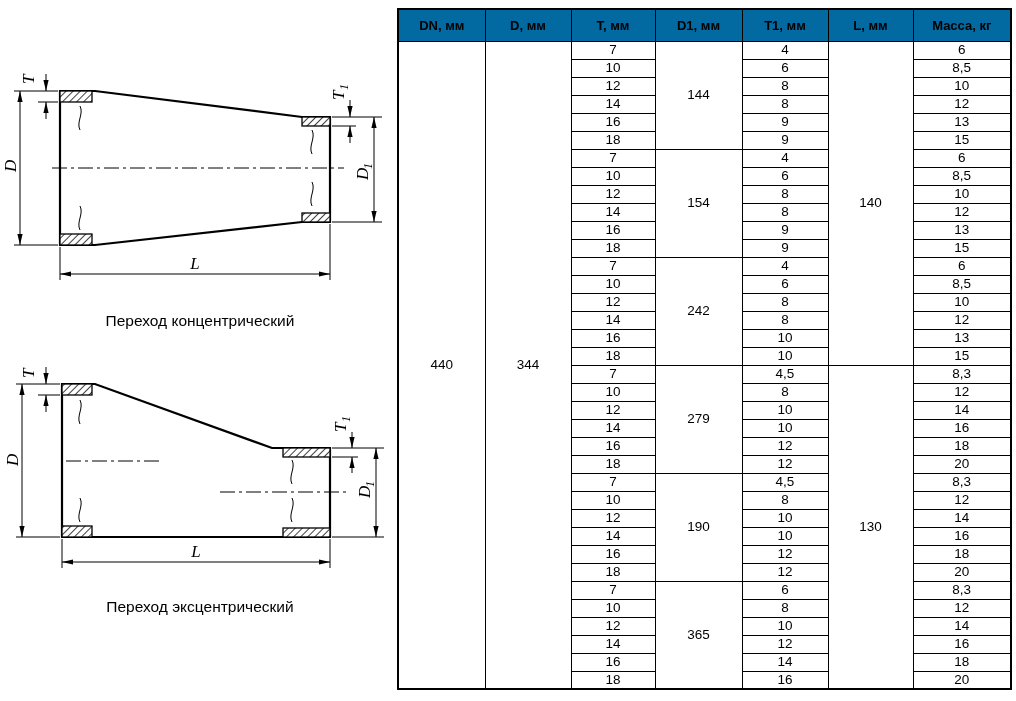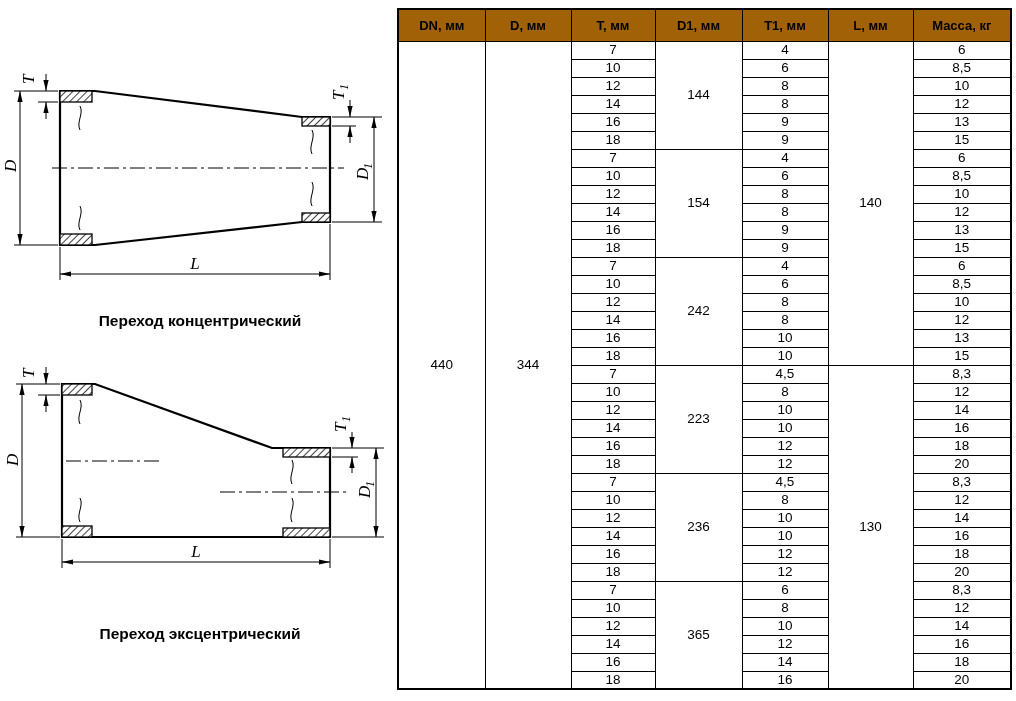--- a/index.html
+++ b/index.html
@@ -12,42 +12,41 @@
   }
 
   
   .drawing-svg { position:absolute; left:0; }
   #svg-concentric { top:8px; }
   #svg-eccentric  { top:356px; }
   .caption {
     position:absolute; left:0; width:400px;
     text-align:center; font-size:15.5px; color:#000;
     font-family:"Liberation Sans", sans-serif;
-    font-weight:bold;
   }
   #caption-concentric { top:312px; }
-  #caption-eccentric  { top:625px; }
+  #caption-eccentric  { top:598px; }
 
   .outline    { fill:none; stroke:#000; stroke-width:2.2; stroke-linejoin:miter; }
   .thin       { fill:none; stroke:#000; stroke-width:1; }
   .wavy       { fill:none; stroke:#000; stroke-width:1; }
   .centerline { fill:none; stroke:#000; stroke-width:1; stroke-dasharray:15 4 3 4; }
   .arrowhead  { fill:#000; stroke:none; }
   .block      { stroke:#000; stroke-width:1.3; }
   .dimlabel   { font-family:"Liberation Serif", serif; font-style:italic; font-size:17px; fill:#000; }
   .dimsub     { font-family:"Liberation Serif", serif; font-style:italic; font-size:12px; fill:#000; }
 
   
   .table-panel { position:absolute; left:397px; top:8px; }
   table.spec {
     border-collapse:collapse; table-layout:fixed; width:613px;
     border:2px solid #000;
   }
   table.spec th {
-    background:#a16207; border:1px solid #000;
+    background:#0369a1; border:1px solid #000;
     font-size:13px; font-weight:bold; height:32px; text-align:center;
     font-family:"Liberation Sans", sans-serif;
   }
   table.spec td {
     border:1px solid #000; font-size:13.5px; text-align:center;
     height:18px; line-height:1; padding:0; vertical-align:middle;
     font-family:"Liberation Sans", sans-serif;
   }
 </style>
 </head>
@@ -300,21 +299,21 @@
           <td>10</td>
           <td>13</td>
         </tr>
         <tr>
           <td>18</td>
           <td>10</td>
           <td>15</td>
         </tr>
         <tr>
           <td>7</td>
-          <td rowspan="6">223</td>
+          <td rowspan="6">279</td>
           <td>4,5</td>
           <td rowspan="18">130</td>
           <td>8,3</td>
         </tr>
         <tr>
           <td>10</td>
           <td>8</td>
           <td>12</td>
         </tr>
         <tr>
@@ -332,21 +331,21 @@
           <td>12</td>
           <td>18</td>
         </tr>
         <tr>
           <td>18</td>
           <td>12</td>
           <td>20</td>
         </tr>
         <tr>
           <td>7</td>
-          <td rowspan="6">236</td>
+          <td rowspan="6">190</td>
           <td>4,5</td>
           <td>8,3</td>
         </tr>
         <tr>
           <td>10</td>
           <td>8</td>
           <td>12</td>
         </tr>
         <tr>
           <td>12</td>

